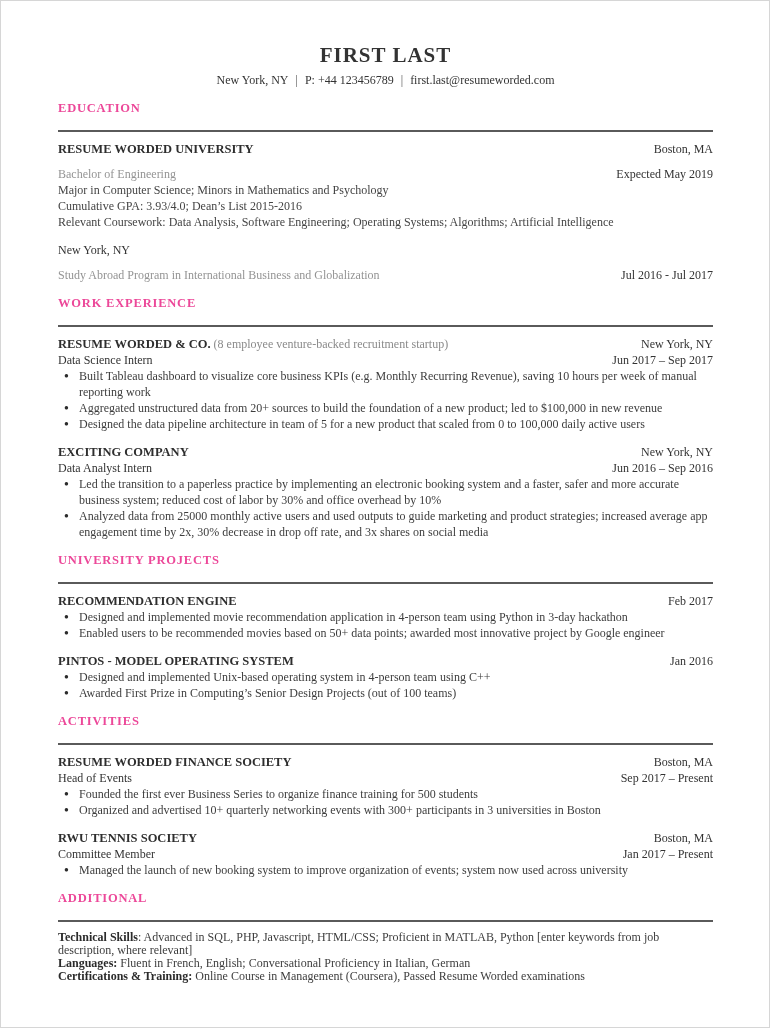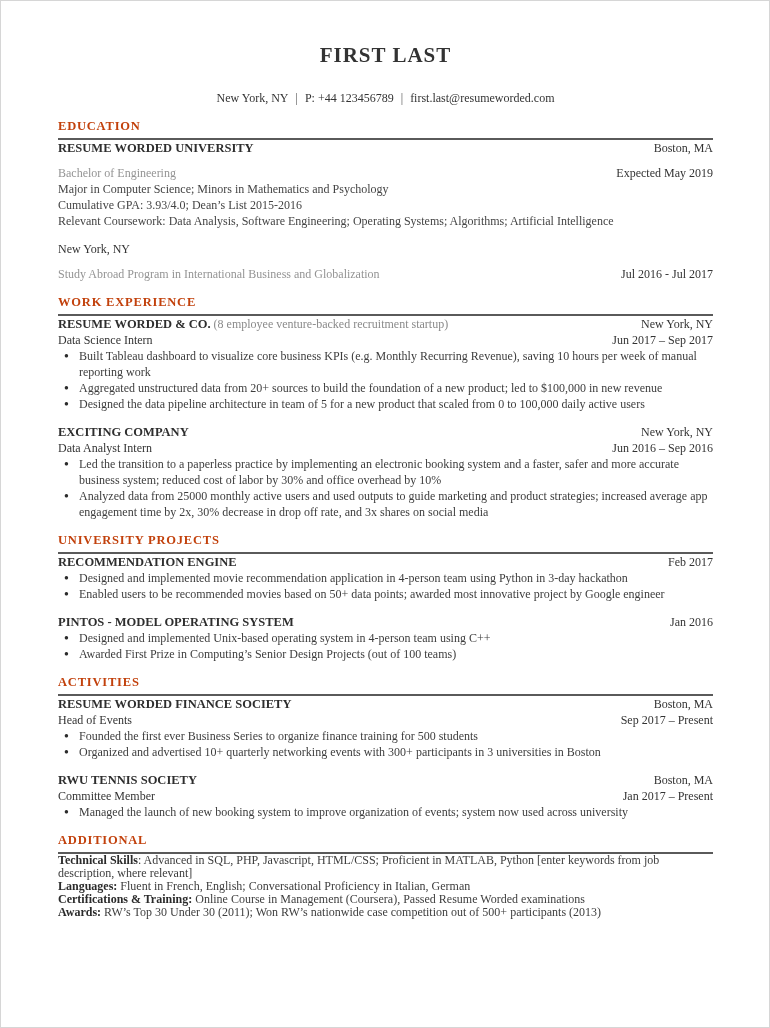--- a/index.html
+++ b/index.html
@@ -22,34 +22,34 @@
     text-align: center;
     font-size: 21px;
     font-weight: 700;
     letter-spacing: 1px;
     color: #333333;
   }
   .contact {
     text-align: center;
     font-size: 12px;
     color: #333333;
-    margin-top: 23px;
+    margin-top: 5px;
   }
   .contact .sep { margin: 0 7px; color: #555555; }
   
   .section { margin-top: 13px; }
   .section-title {
     font-size: 12.5px;
     font-weight: 700;
     letter-spacing: 0.8px;
-    color: #c2410c;
-    padding-bottom: 4px;
+    color: #ec4899;
+    padding-bottom: 14px;
     border-bottom: 2px solid #5a5a5a;
   }
-  .entries { }
+  .entries { padding-top: 9px; }
   .entry { margin-bottom: 12px; }
   .entry:last-child { margin-bottom: 0; }
   .row {
     display: flex;
     justify-content: space-between;
     align-items: baseline;
     line-height: 16px;
   }
   .heading {
     font-size: 12.5px;
@@ -210,18 +210,17 @@
           </div>
         </div>
       </div>
       <div class="section">
         <div class="section-title">ADDITIONAL</div>
         <div class="entries">
           <div class="entry">
             <div class="labeled"><strong>Technical Skills</strong><span>: </span><span>Advanced in SQL, PHP, Javascript, HTML/CSS; Proficient in MATLAB, Python [enter keywords from job description, where relevant]</span></div>
             <div class="labeled"><strong>Languages:</strong><span> </span><span>Fluent in French, English; Conversational Proficiency in Italian, German</span></div>
             <div class="labeled"><strong>Certifications &amp; Training:</strong><span> </span><span>Online Course in Management (Coursera), Passed Resume Worded examinations</span></div>
-            <div class="labeled"><strong>Awards:</strong><span> </span><span>RW’s Top 30 Under 30 (2011); Won RW’s nationwide case competition out of 500+ participants (2013)</span></div>
           </div>
         </div>
       </div>
     </div>
 </div>
 
 </body></html>

